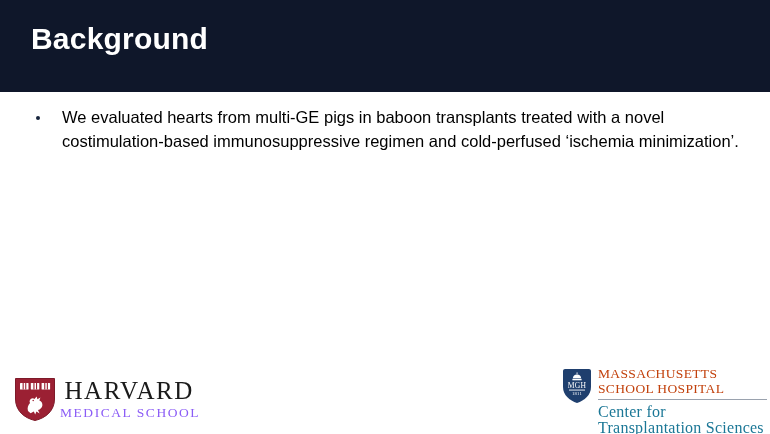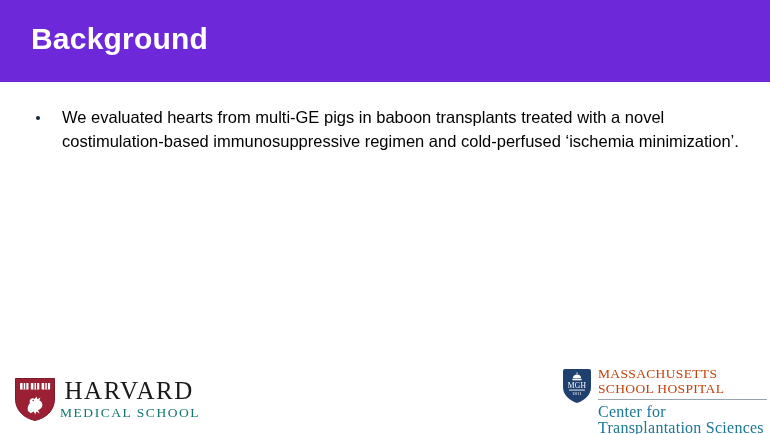--- a/index.html
+++ b/index.html
@@ -20,22 +20,22 @@
     background: #ffffff;
     overflow: hidden;
   }
 
   
   .title-band {
     position: absolute;
     left: 0;
     top: 0;
     width: 770px;
-    height: 82px;
-    background: #6d28d9;
+    height: 92px;
+    background: #0f172a;
   }
   .slide-title {
     position: absolute;
     left: 31px;
     top: 21px;
     font-size: 30px;
     font-weight: bold;
     color: #ffffff;
     letter-spacing: 0.2px;
     line-height: 36px;
@@ -97,21 +97,21 @@
     font-size: 25px;
     line-height: 27px;
     color: #1a1a1a;
     letter-spacing: 1.6px;
     white-space: nowrap;
   }
   .hms-medical {
     font-family: "Liberation Serif", serif;
     font-size: 13.5px;
     line-height: 16px;
-    color: #0f766e;
+    color: #8b5cf6;
     letter-spacing: 1.55px;
     white-space: nowrap;
     margin-top: 1px;
   }
 
   
   .mgh-logo {
     position: absolute;
     left: 561px;
     top: 367px;

